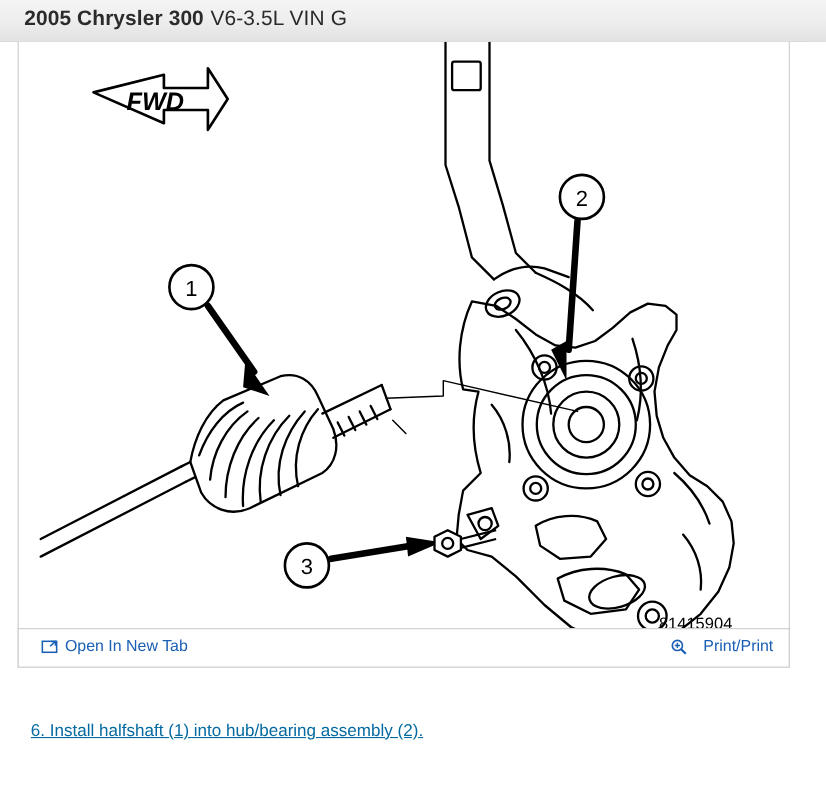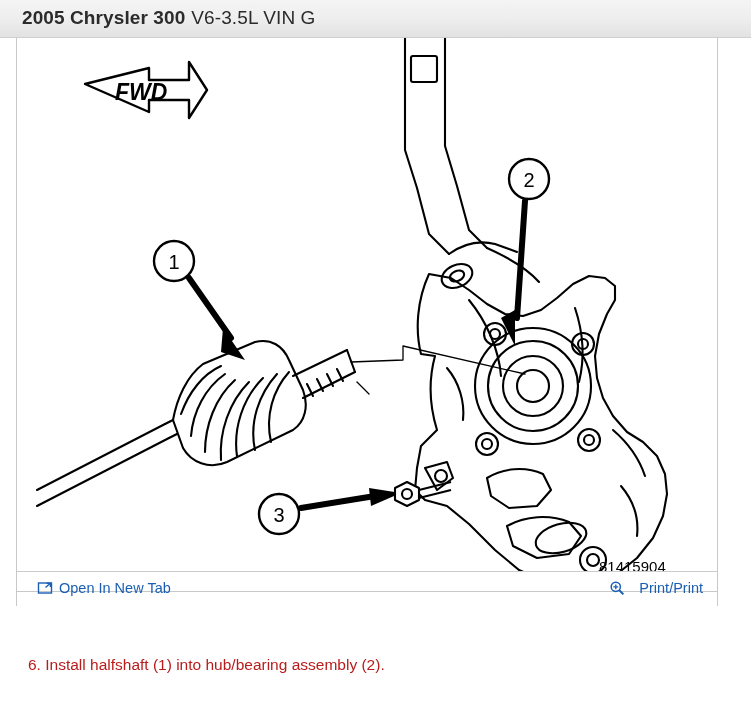--- a/index.html
+++ b/index.html
@@ -63,21 +63,21 @@
     left: 0;
     top: 0;
   }
 
   
   #image-toolbar {
     position: absolute;
     left: 16px;
     top: 571px;
     width: 702px;
-    height: 21px;
+    height: 36px;
     border-top: 1px solid #cccccc;
     border-left: 1px solid #c8c8c8;
     border-right: 1px solid #c8c8c8;
     border-bottom: 1px solid #c8c8c8;
     box-sizing: border-box;
     background: #ffffff;
   }
   .tb-link {
     position: absolute;
     top: 8px;
@@ -99,22 +99,23 @@
   #open-new-tab-icon { left: 20px; }
   #zoom-print-icon { right: 92px; }
 
   
   #caption {
     position: absolute;
     left: 28px;
     top: 655px;
     width: 690px;
     font-size: 15.5px;
-    color: #b91c1c;
+    color: #0369a1;
     line-height: 20px;
+    text-decoration: underline;
   }
 
   
   #right-gutter {
     position: absolute;
     right: 0;
     top: 38px;
     width: 16px;
     height: 685px;
     background: #ffffff;

